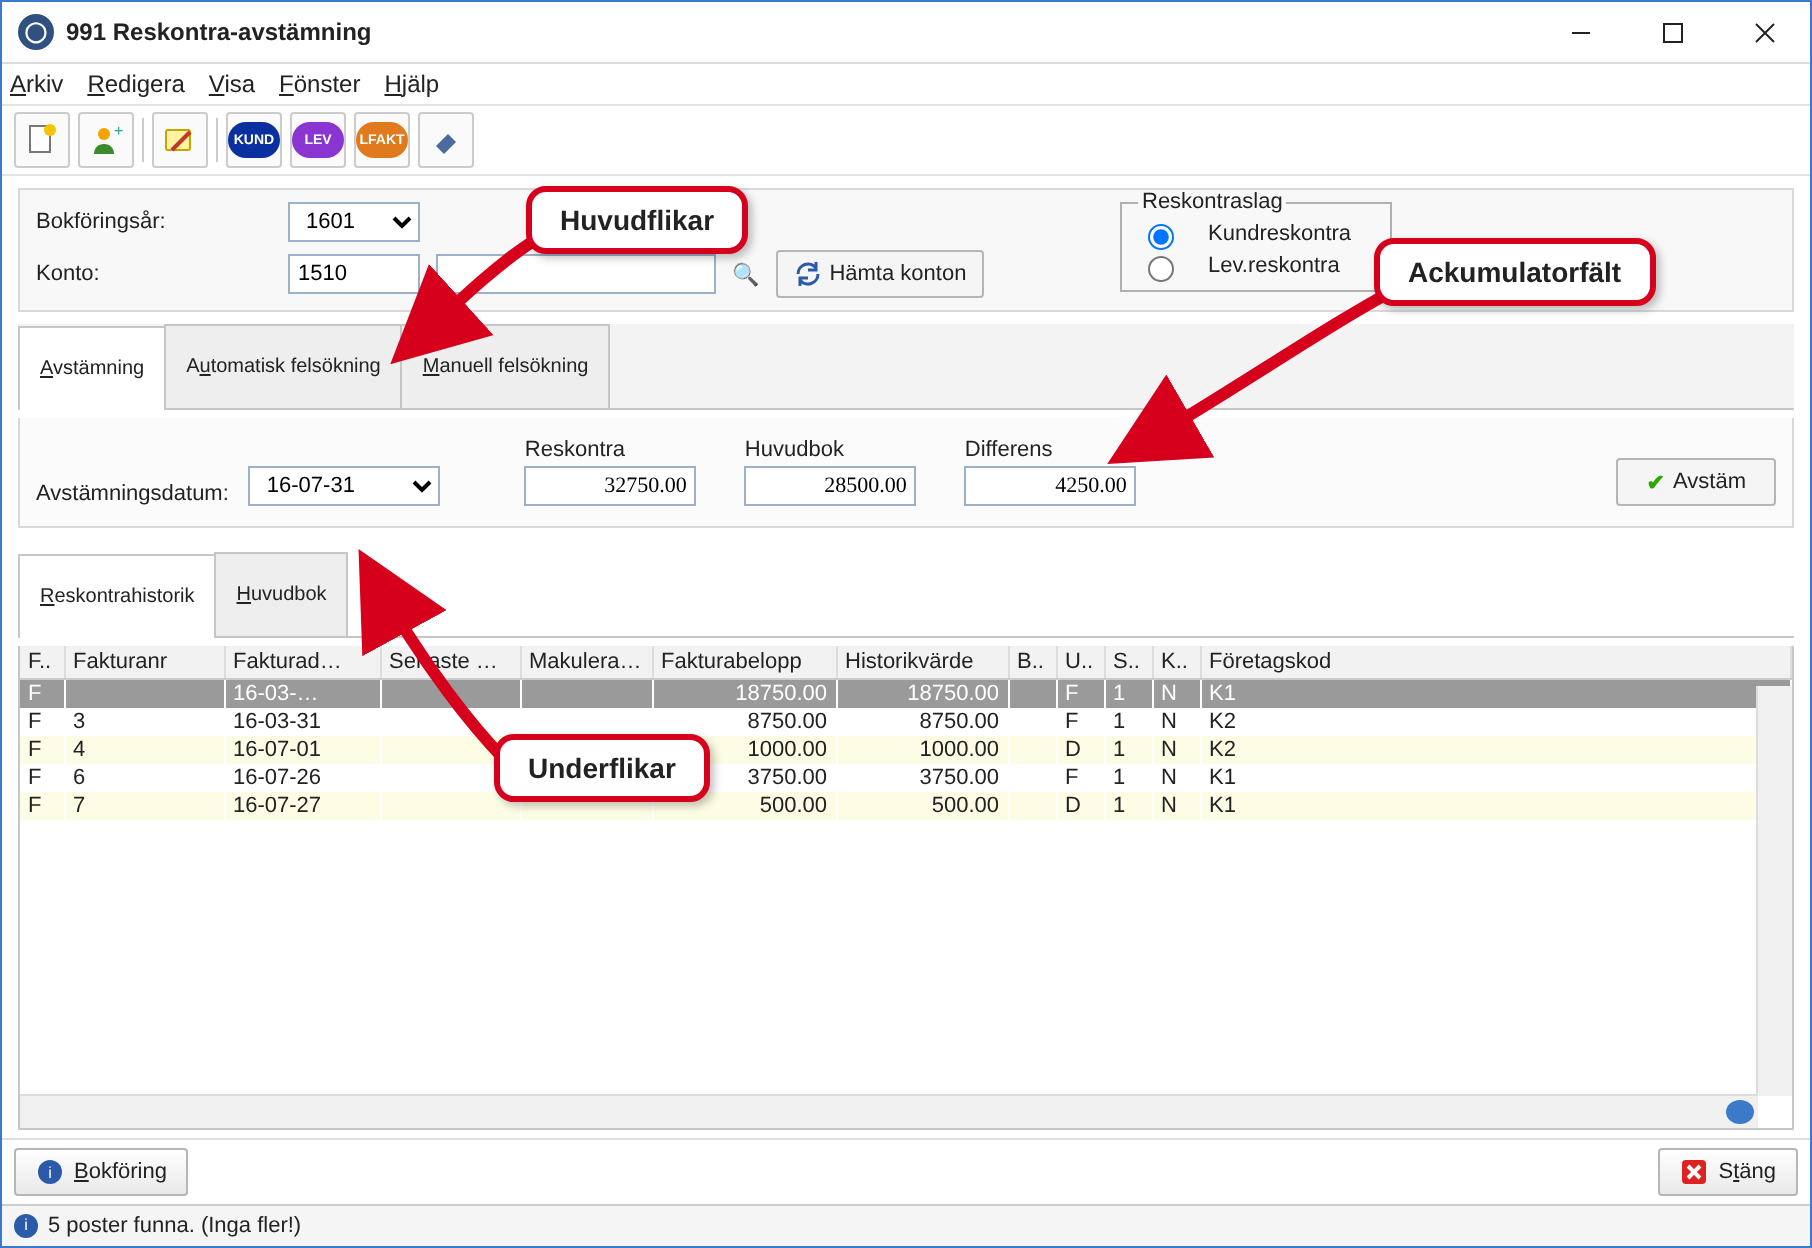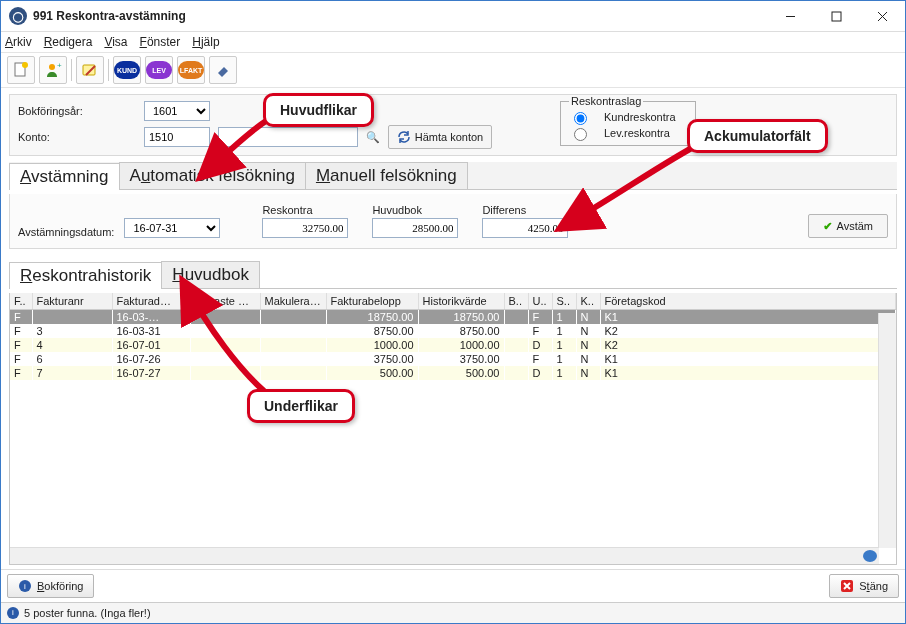--- a/index.html
+++ b/index.html
@@ -28,21 +28,21 @@
   select,input[type=text]{height:20px;box-sizing:border-box;border:1px solid #9cb0c8;font:inherit;padding:0 4px;background:#fff;}
   .select1{width:66px}
   .txt-k1{width:66px}
   .txt-k2{width:140px}
   .iconbtn{height:22px;border:1px solid #b6b6b6;background:#f5f5f5;display:inline-flex;align-items:center;gap:4px;padding:0 8px;border-radius:2px;}
   .iconbtn svg{width:14px;height:14px}
   fieldset.rks{border:1px solid #b0b0b0;font-size:11px;padding:2px 8px 4px;margin-left:40px}
   fieldset.rks legend{padding:0 2px}
   fieldset.rks label{display:flex;align-items:center;gap:14px}
   .tabs{display:flex;border-bottom:1px solid #c6c6c6;margin-top:2px;background:#f3f3f3;}
-  .tab{padding:3px 10px;border:1px solid #c6c6c6;border-bottom:none;background:#eee;margin-right:-1px;font-size:17px;}
+  .tab{padding:15px 10px;border:1px solid #c6c6c6;border-bottom:none;background:#eee;margin-right:-1px;font-size:10px;}
   .tab.active{background:#fff;position:relative;top:1px;}
   .tab u{text-decoration:underline}
   .section{border:1px solid #d9d9d9;border-top:none;padding:10px 8px;background:#fbfbfb;display:flex;align-items:flex-end;gap:24px;}
   .col{display:flex;flex-direction:column;gap:2px}
   .col input{width:86px;text-align:right;font-family:Liberation Serif, serif;}
   .avbtn{margin-left:auto;}
   .avbtn .iconbtn{padding:0 14px;}
   .check{color:#2ea700;font-weight:bold;}
   .subtabs{display:flex;border-bottom:1px solid #c6c6c6;margin-top:8px}
   .grid-wrap{flex:1;border:1px solid #c6c6c6;border-top:none;background:#fff;min-height:0;position:relative;overflow:hidden;}
@@ -360,21 +360,21 @@
   <div class="callout" style="left:686px;top:118px">Ackumulatorfält</div>
   <svg class="arrow" style="left:555px;top:140px;width:150px;height:90px" viewBox="0 0 150 90">
       <defs>
         <marker id="ah2" markerWidth="8" markerHeight="8" refX="6" refY="4" orient="auto">
           <path d="M0 0 L8 4 L0 8 Z" fill="#d6001c"></path>
         </marker>
       </defs>
       <path d="M145 2 C 110 20 60 55 8 85" stroke="#d6001c" stroke-width="6" fill="none" marker-end="url(#ah2)"></path>
     </svg>
 
-  <div class="callout" style="left:246px;top:388px">Underflikar</div>
+  <div class="callout" style="left:246px;top:366px">Underflikar</div>
   <svg class="arrow" style="left:178px;top:278px;width:90px;height:115px" viewBox="0 0 90 115">
       <defs>
         <marker id="ah3" markerWidth="8" markerHeight="8" refX="6" refY="4" orient="auto">
           <path d="M0 0 L8 4 L0 8 Z" fill="#d6001c"></path>
         </marker>
       </defs>
       <path d="M85 112 C 60 90 30 50 6 6" stroke="#d6001c" stroke-width="6" fill="none" marker-end="url(#ah3)"></path>
     </svg>
 
 </div>

